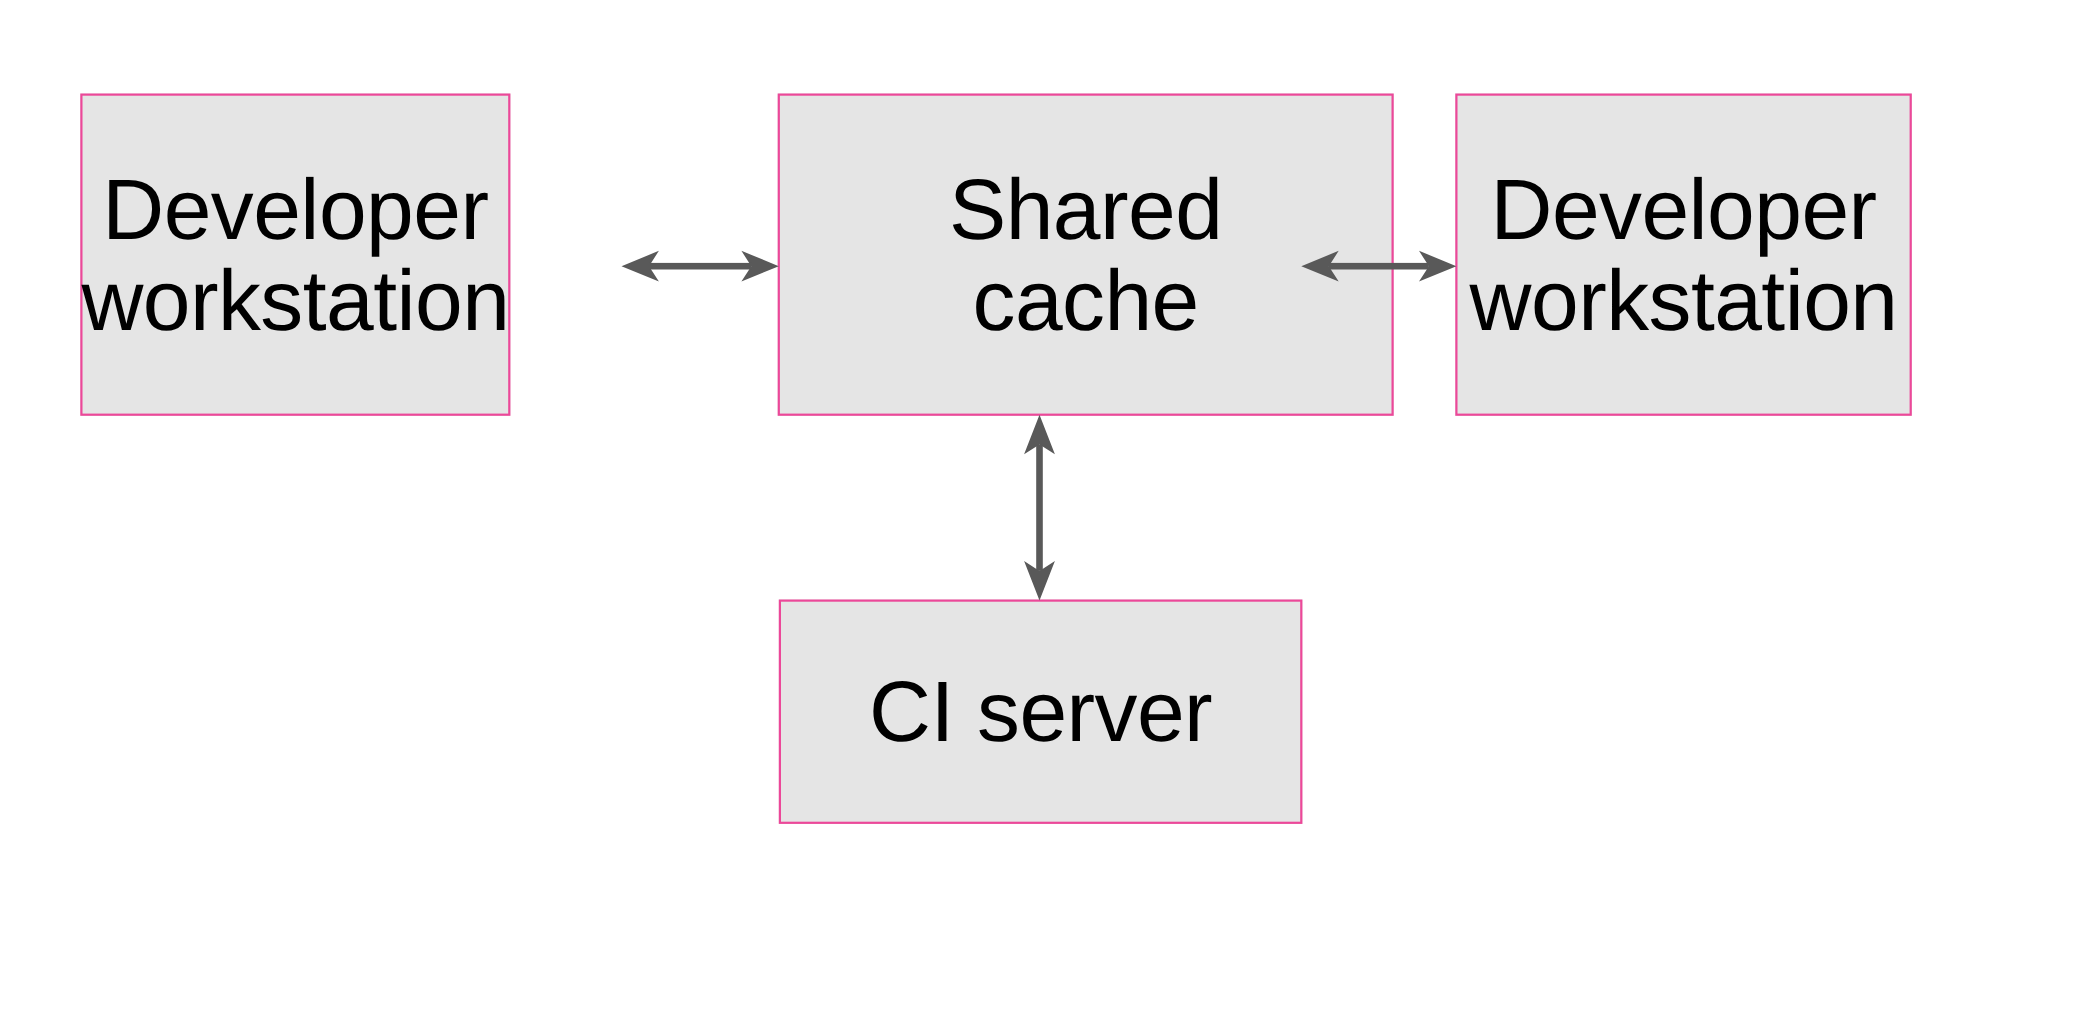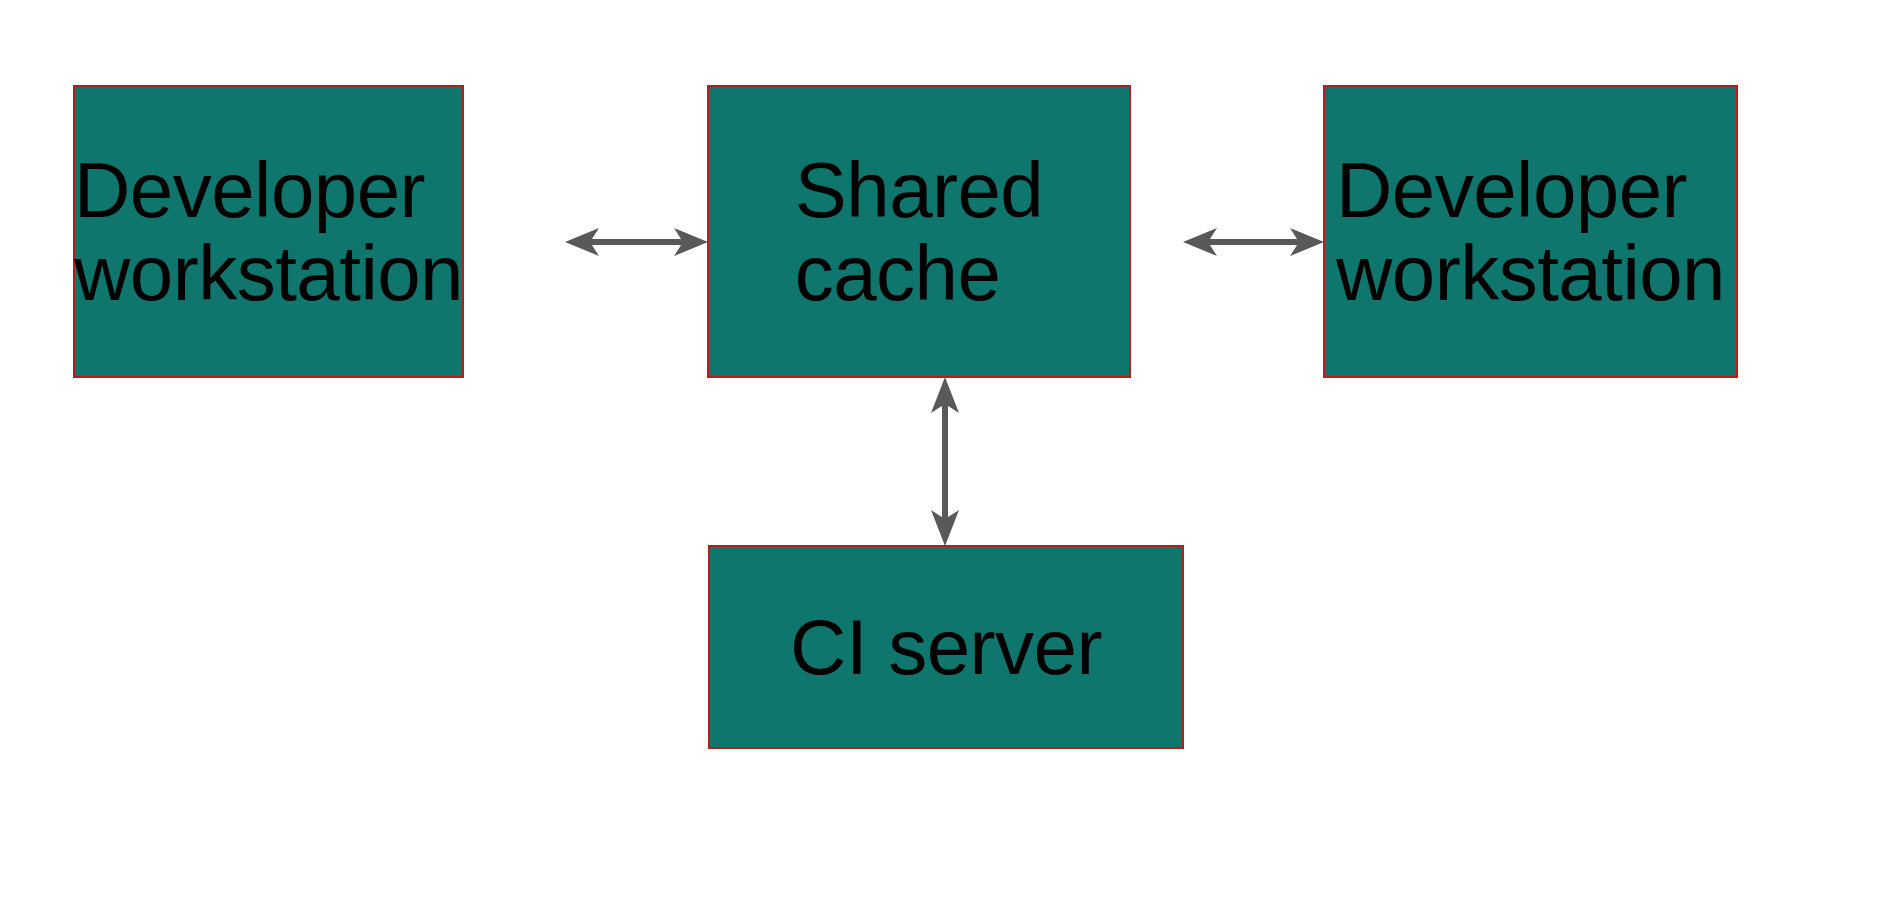--- a/index.html
+++ b/index.html
@@ -13,38 +13,38 @@
   #canvas {
     position: relative;
     width: 1900px;
     height: 922px;
     background: #ffffff;
     overflow: hidden;
   }
   .node {
     position: absolute;
     box-sizing: border-box;
-    background: #0f766e;
-    border: 2px solid #b91c1c;
+    background: #e5e5e5;
+    border: 2px solid #ec4899;
     display: flex;
     align-items: center;
     justify-content: center;
-    text-align: left;
+    text-align: center;
   }
   .node-label {
     font-family: "Liberation Sans", sans-serif;
     font-size: 78px;
     line-height: 83px;
     font-weight: 400;
     color: #000000;
     letter-spacing: -0.5px;
     white-space: pre-line;
   }
   .node-dev-left   { left: 73px;   top: 85px;  width: 391px; height: 293px; }
-  .node-cache      { left: 707px;  top: 85px;  width: 424px; height: 293px; }
+  .node-cache      { left: 707px;  top: 85px;  width: 560px; height: 293px; }
   .node-dev-right  { left: 1323px; top: 85px;  width: 415px; height: 293px; }
   .node-ci         { left: 708px;  top: 545px; width: 476px; height: 204px; }
 
   .edge {
     position: absolute;
     overflow: visible;
   }
   .edge-h-left  { left: 464px;  top: 212px; width: 244px; height: 60px; }
   .edge-h-right { left: 1183px; top: 212px; width: 141px; height: 60px; }
   .edge-v-ci    { left: 915px;  top: 377px; width: 60px;  height: 169px; }

